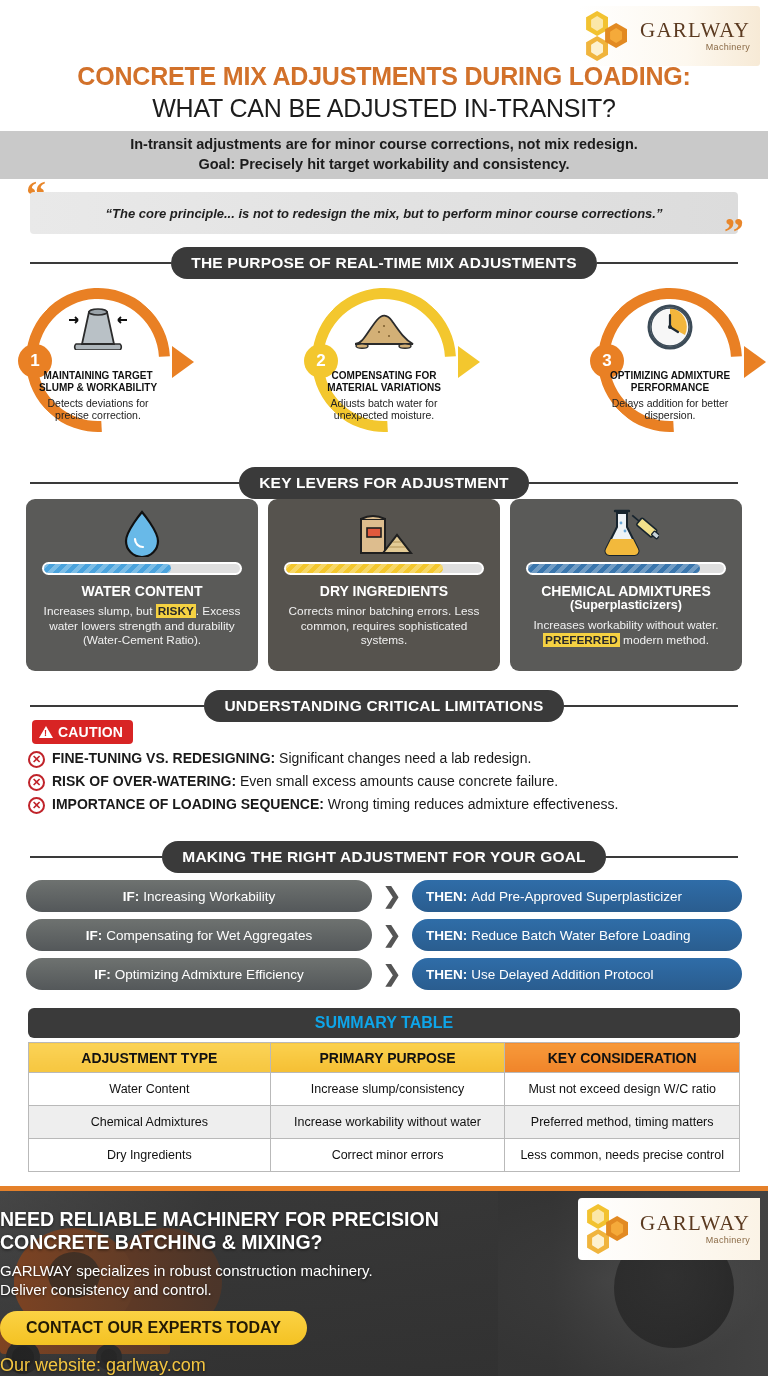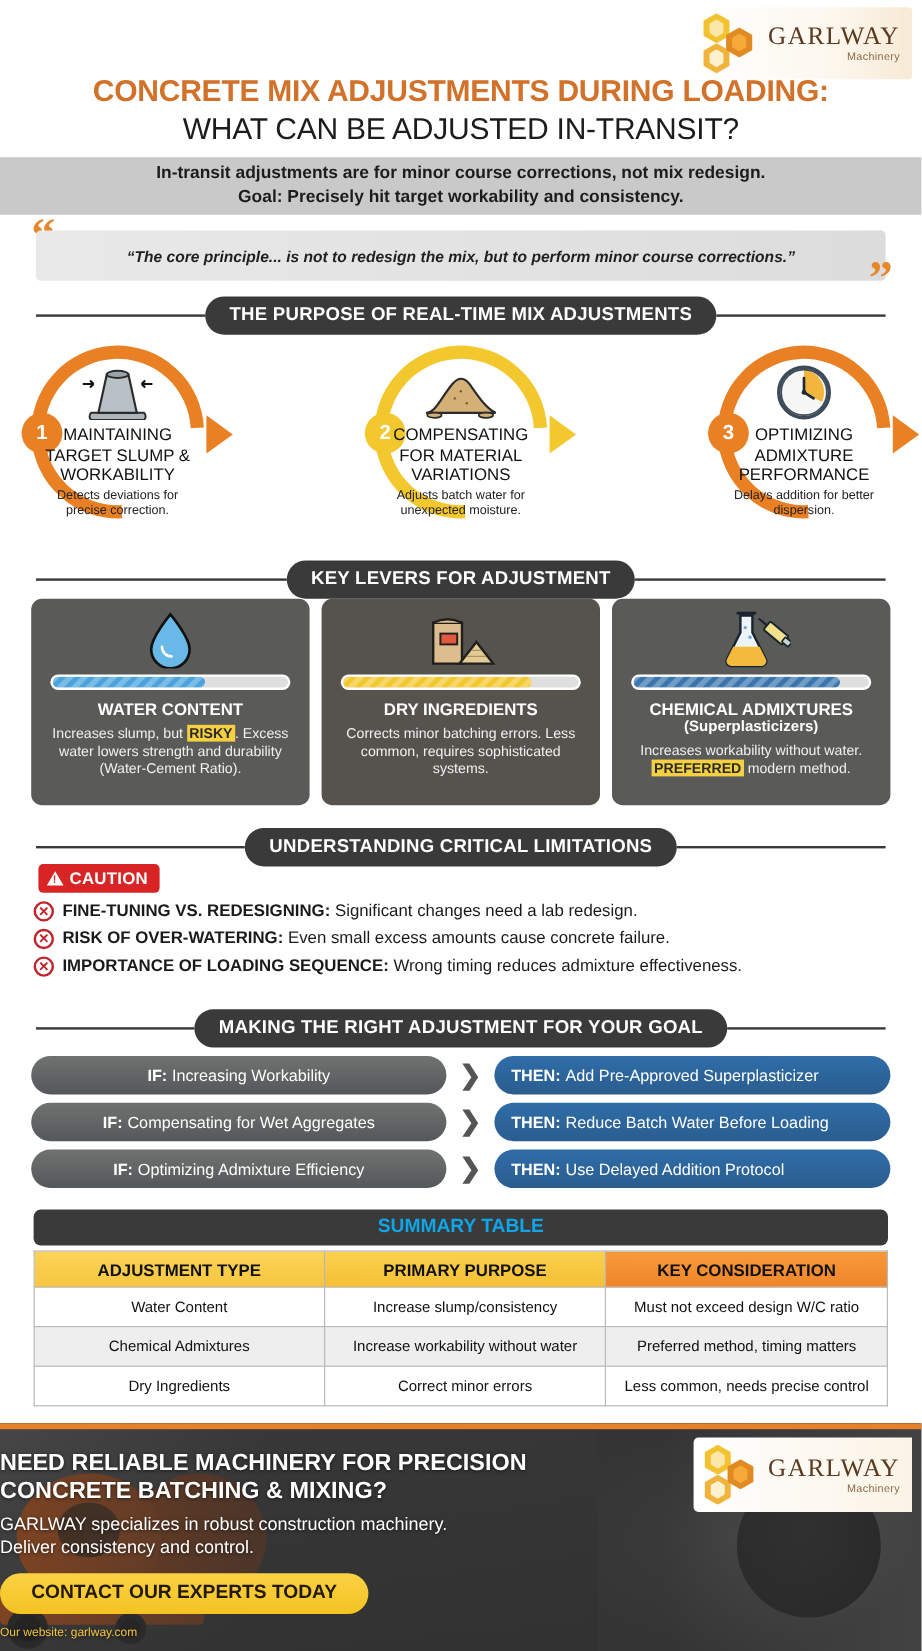--- a/index.html
+++ b/index.html
@@ -56,21 +56,21 @@
           border: 11px solid #e98024; border-right-color: transparent; transform: rotate(42deg); }
   .circ.c2 .ring { border-color: #f3c72e; border-right-color: transparent; }
   .num { position: absolute; left: 0px; top: 56px; width: 34px; height: 34px; border-radius: 50%;
          background: #e98024; color: #fff; font-size: 17px; font-weight: bold; display: flex; align-items: center; justify-content: center; }
   .circ.c2 .num { background: #f3c72e; color:#fff; }
   .arrow { position: absolute; right: -16px; top: 58px; width: 0; height: 0;
            border-top: 16px solid transparent; border-bottom: 16px solid transparent; border-left: 22px solid #e98024; }
   .circ.c2 .arrow { border-left-color: #f3c72e; }
   .cbody { position: absolute; left: 14px; top: 16px; width: 132px; text-align: center; }
   .cicon { height: 46px; display: flex; align-items: flex-end; justify-content: center; }
-  .ctitle { font-size: 14px; font-weight: normal; color: #111; line-height: 1.18; margin-top: 4px; }
+  .ctitle { font-size: 10px; font-weight: bold; color: #111; line-height: 1.18; margin-top: 20px; }
   .cdesc { font-size: 10.5px; color: #222; line-height: 1.2; margin-top: 3px; }
 
   
   .cards { position: absolute; top: 499px; left: 26px; width: 716px; height: 172px; display: flex; gap: 10px; }
   .card { flex: 1; background: #5a5a58; border-radius: 9px; padding: 9px 10px 10px; display: flex; flex-direction: column; align-items: center; }
   .card.mid { background: #56534e; }
   .card-icon { height: 50px; display: flex; align-items: center; justify-content: center; }
   .bar { width: 94%; height: 13px; border-radius: 7px; background: #ffffff; padding: 2px; margin-top: 4px; }
   .bar-in { height: 100%; border-radius: 6px; background-image: linear-gradient(135deg, rgba(255,255,255,.28) 25%, transparent 25%, transparent 50%, rgba(255,255,255,.28) 50%, rgba(255,255,255,.28) 75%, transparent 75%); background-size: 12px 12px; }
   .bar-track { height: 100%; width:100%; border-radius: 6px; background: #dfdfdf; }
@@ -132,21 +132,21 @@
   .drum-r::after { content:""; position: absolute; right: 34px; bottom: 28px; width: 120px; height: 120px; border-radius: 50%;
             background: radial-gradient(circle at 45% 40%, #3b3b3b, #232323); }
   .foot-shade { position: absolute; inset: 0; background: linear-gradient(90deg, rgba(40,40,40,.55) 0%, rgba(45,45,45,.82) 28%, rgba(45,45,45,.85) 72%, rgba(40,40,40,.5) 100%); }
   .foot-logo { position: absolute; top: 12px; right: 8px; display: flex; align-items: center; gap: 5px;
                background: linear-gradient(90deg,#ffffff,#fbf3e6); padding: 5px 10px 5px 5px; border-radius: 4px 0 0 4px; }
   .foot-content { position: absolute; top: 22px; left: 0; width: 768px; text-align: left; z-index: 3; }
   .f-h1 { font-size: 19.5px; font-weight: bold; color: #fff; line-height: 1.2; text-shadow: 0 1px 3px rgba(0,0,0,.6); }
   .f-p { font-size: 15px; color: #fff; line-height: 1.25; margin-top: 7px; text-shadow: 0 1px 3px rgba(0,0,0,.6); }
   .cta { display: inline-block; margin-top: 12px; background: linear-gradient(180deg,#fbd244,#f4c223); color: #231a05;
          font-size: 16px; font-weight: bold; padding: 8px 26px; border-radius: 18px; }
-  .f-web { font-size: 10px; color: #fff; margin-top: 10px; text-shadow: 0 1px 3px rgba(0,0,0,.6); }
+  .f-web { font-size: 18px; color: #fff; margin-top: 10px; text-shadow: 0 1px 3px rgba(0,0,0,.6); }
   .f-web span { color: #f3c541; }
 </style>
 </head>
 <body>
 
 <div class="page">
 
   <div class="logo-wrap">
     <div class="hexes">
       <div class="hex h1">

